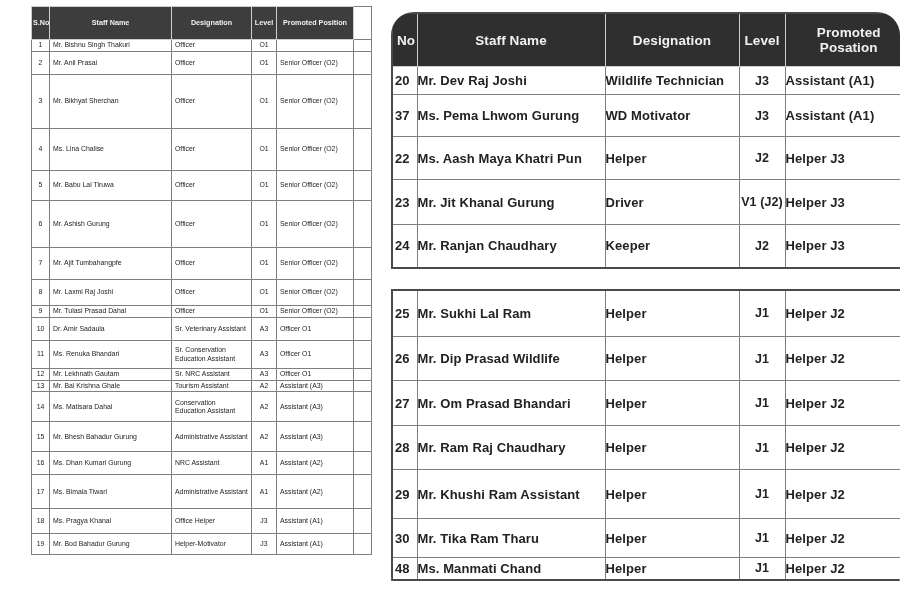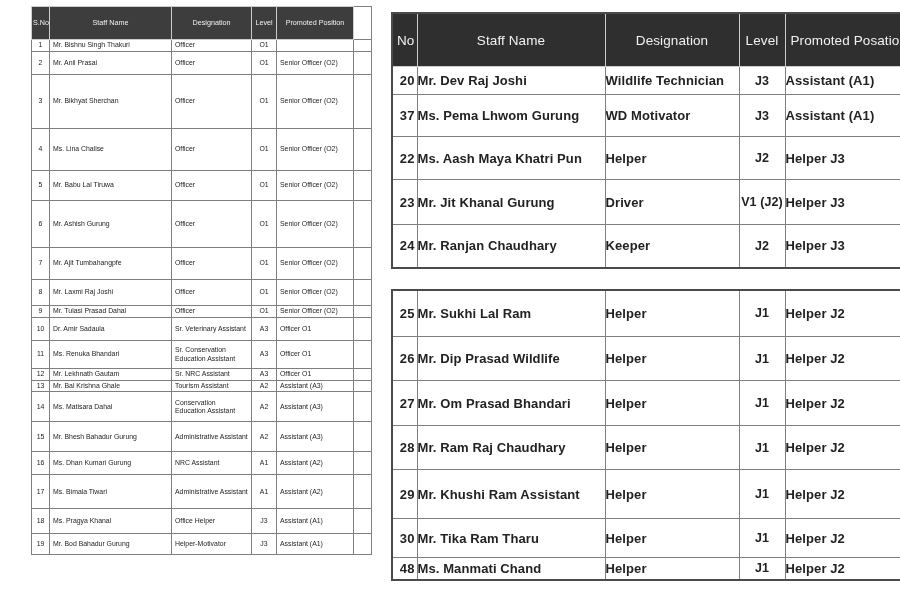--- a/index.html
+++ b/index.html
@@ -6,25 +6,25 @@
     --h1bg:#3d3d3d; --h2bg:#2f2f2f; --htext:#f1f1f1;
     --border:#7f7f7f; --text:#1c1c1c; --page:#ffffff;
   }
   html,body{margin:0;padding:0;}
   body{
     width:900px;height:600px;overflow:hidden;position:relative;
     background:#fff;font-family:"Liberation Sans",sans-serif;color:var(--text);
   }
   .page{position:absolute;background:var(--page);}
   #page1{left:31px;top:6px;width:356px;height:590px;}
-  #page2{left:391px;top:12px;width:509px;height:588px;overflow:hidden;}
+  #page2{left:391px;top:12px;width:509px;height:588px;overflow:hidden;border-radius:23px;}
 
   table{border-collapse:collapse;table-layout:fixed;background:#fff;}
   th{background:var(--h1bg);color:var(--htext);border:1px solid #cdcdcd;
-     font-weight:normal;text-align:center;vertical-align:middle;overflow:hidden;margin-top:27px;}
+     font-weight:bold;text-align:center;vertical-align:middle;overflow:hidden;margin-top:27px;}
   td{border:1px solid var(--border);vertical-align:middle;overflow:hidden;}
 
   
   .t1{width:340px;font-size:6.9px;line-height:1.2;border:1.5px solid #5a5a5a;}
   .t1 col:nth-child(1){width:18px}
   .t1 col:nth-child(2){width:122px}
   .t1 col:nth-child(3){width:80px}
   .t1 col:nth-child(4){width:25px}
   .t1 col:nth-child(5){width:77px}
   .t1 col:nth-child(6){width:18px}
@@ -55,21 +55,21 @@
   
   .t2{width:521px;font-size:13px;font-weight:600;letter-spacing:.1px;
       border:2px solid #4a4a4a;color:#222;}
   .t2 col:nth-child(1){width:25px}
   .t2 col:nth-child(2){width:188px}
   .t2 col:nth-child(3){width:134px}
   .t2 col:nth-child(4){width:46px}
   .t2 col:nth-child(5){width:128px}
   .t2 th{background:var(--h2bg);height:48px;font-size:13.5px;padding:2px 4px;}
   .t2 td{padding:2px 0;white-space:nowrap;}
-  .t2 td:nth-child(1){text-align:right;padding:2px 2px;margin-top:20px;}
+  .t2 td:nth-child(1){text-align:left;padding:2px 2px;margin-top:20px;}
   .t2 td:nth-child(4){text-align:center;padding:2px 1px;font-size:12.5px;}
   .t2.sec1{margin-top:20px;}
   .t2.sec0 tbody tr:nth-child(1){height:28px}
   .t2.sec0 tbody tr:nth-child(2){height:42px}
   .t2.sec0 tbody tr:nth-child(3){height:43px}
   .t2.sec0 tbody tr:nth-child(4){height:45px}
   .t2.sec0 tbody tr:nth-child(5){height:43px}
   .t2.sec1 tbody tr:nth-child(1){height:47px}
   .t2.sec1 tbody tr:nth-child(2){height:44px}
   .t2.sec1 tbody tr:nth-child(3){height:45px}

